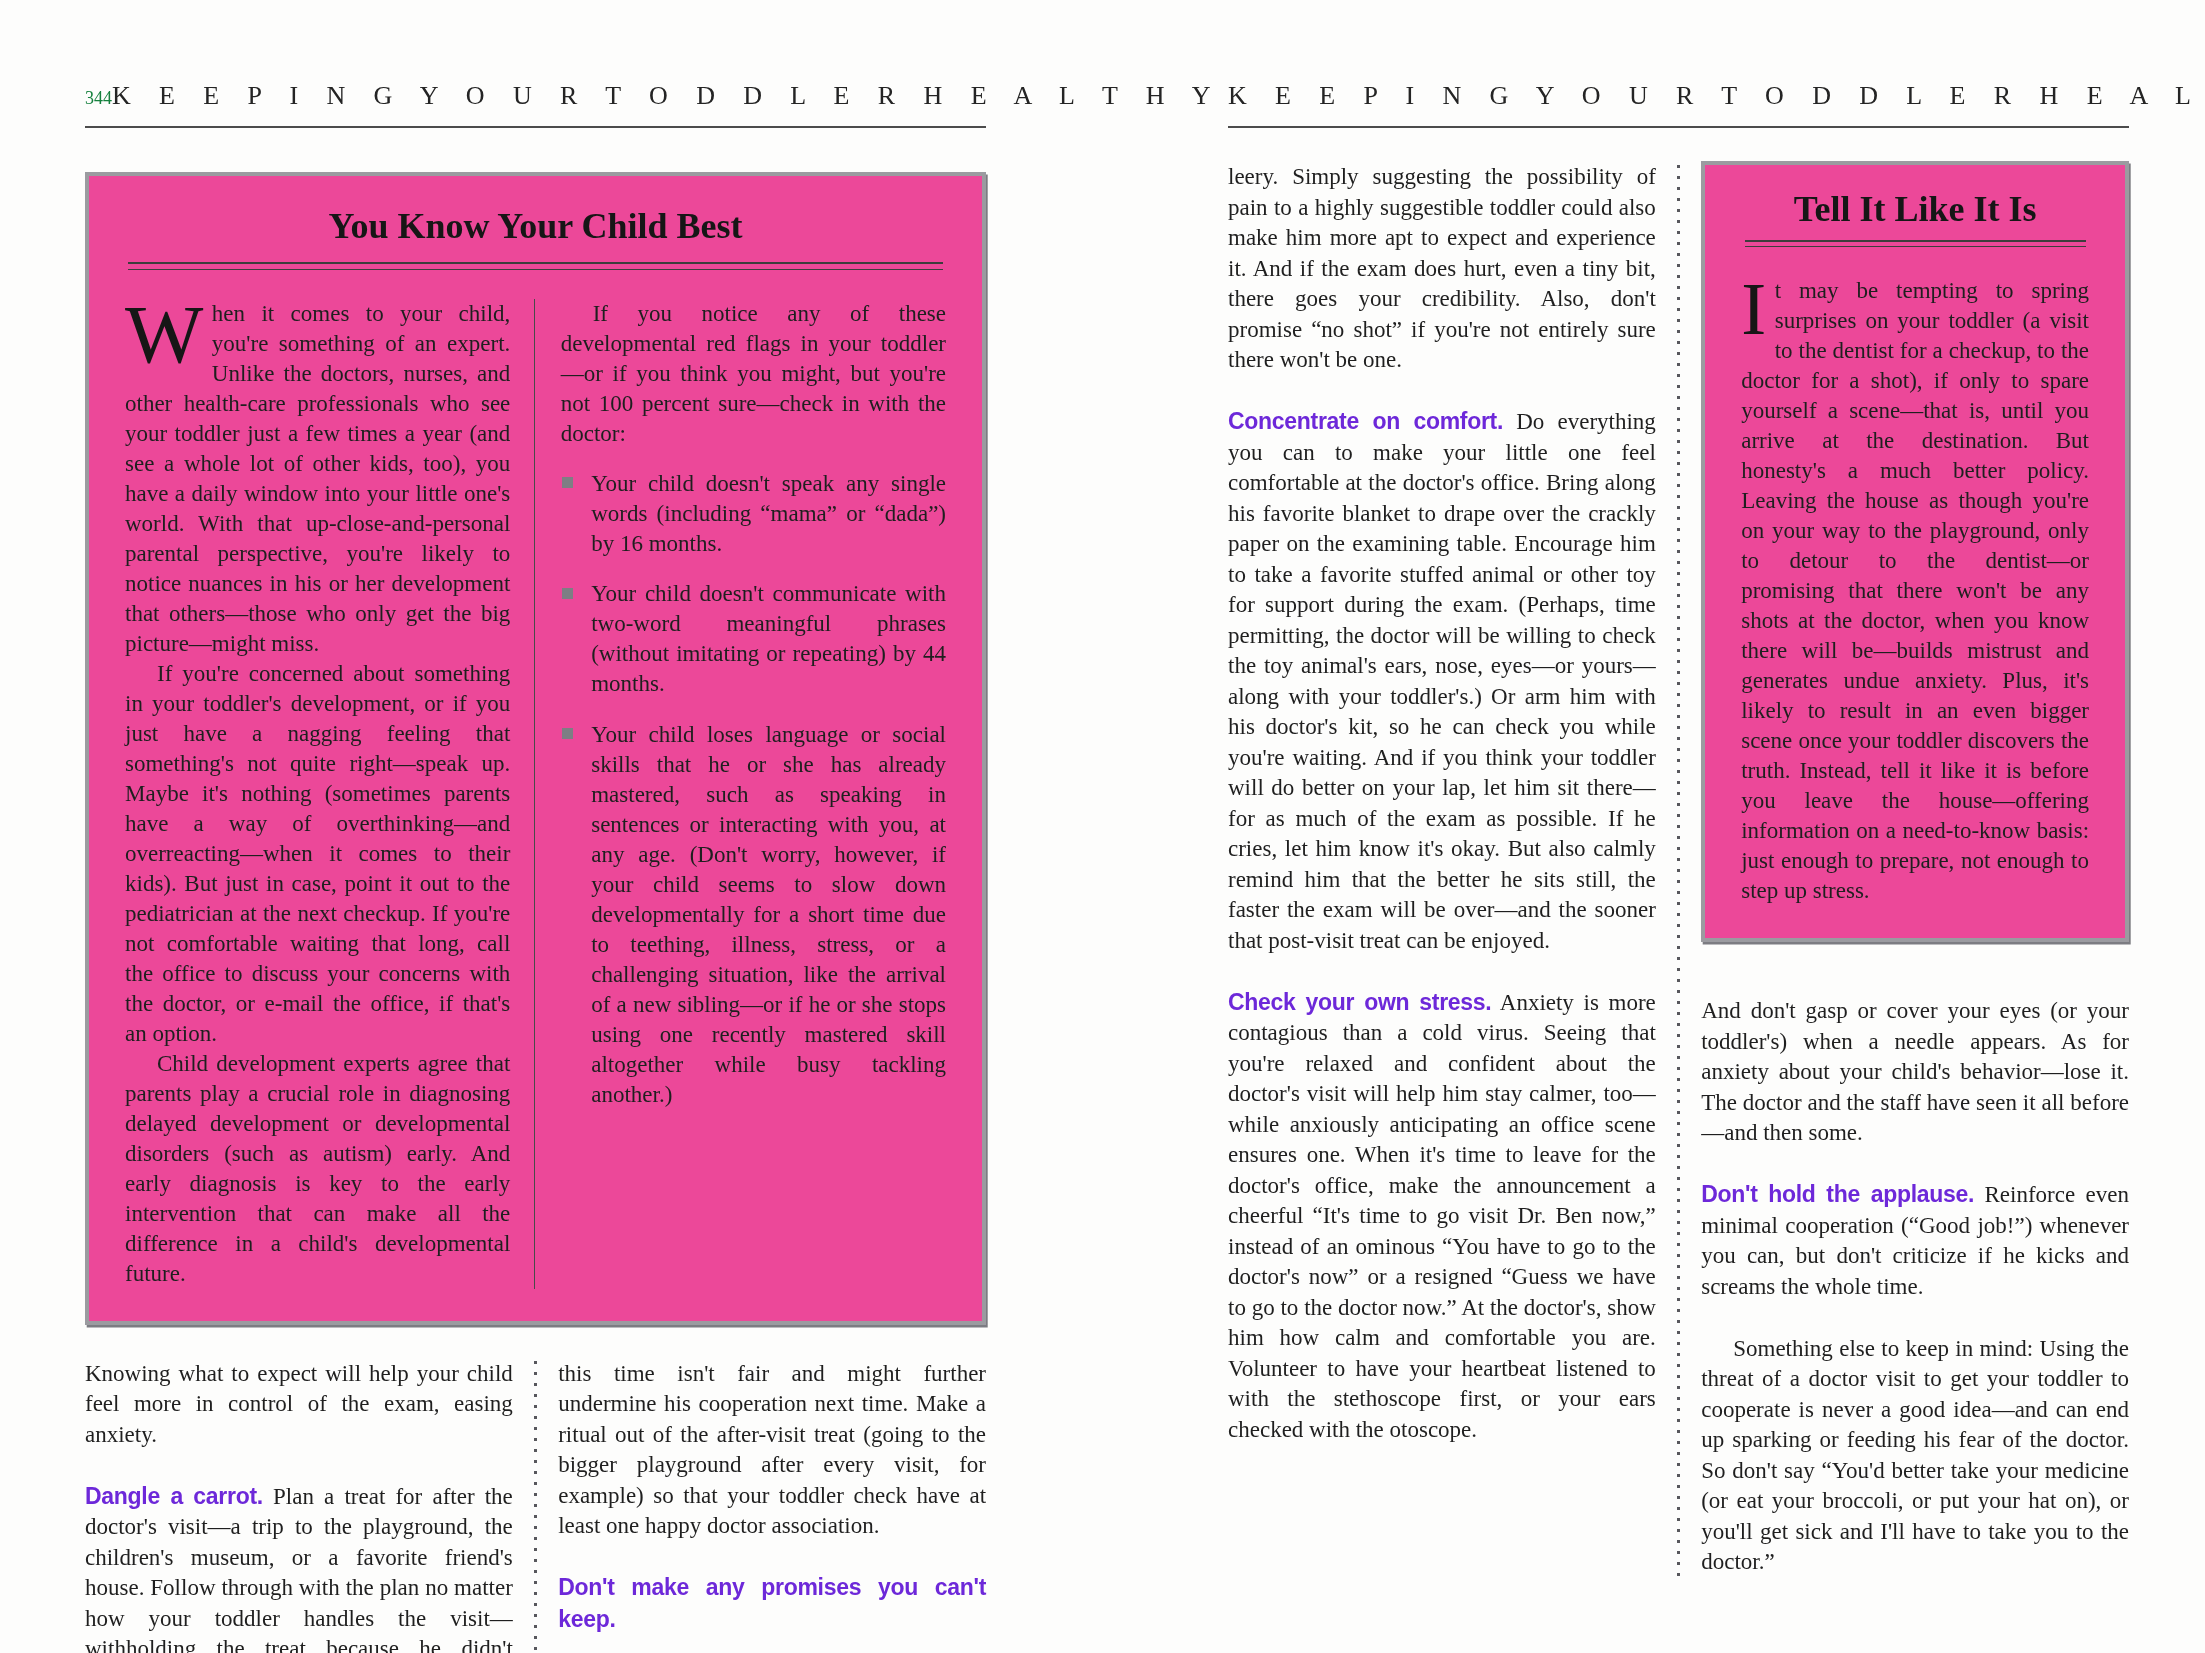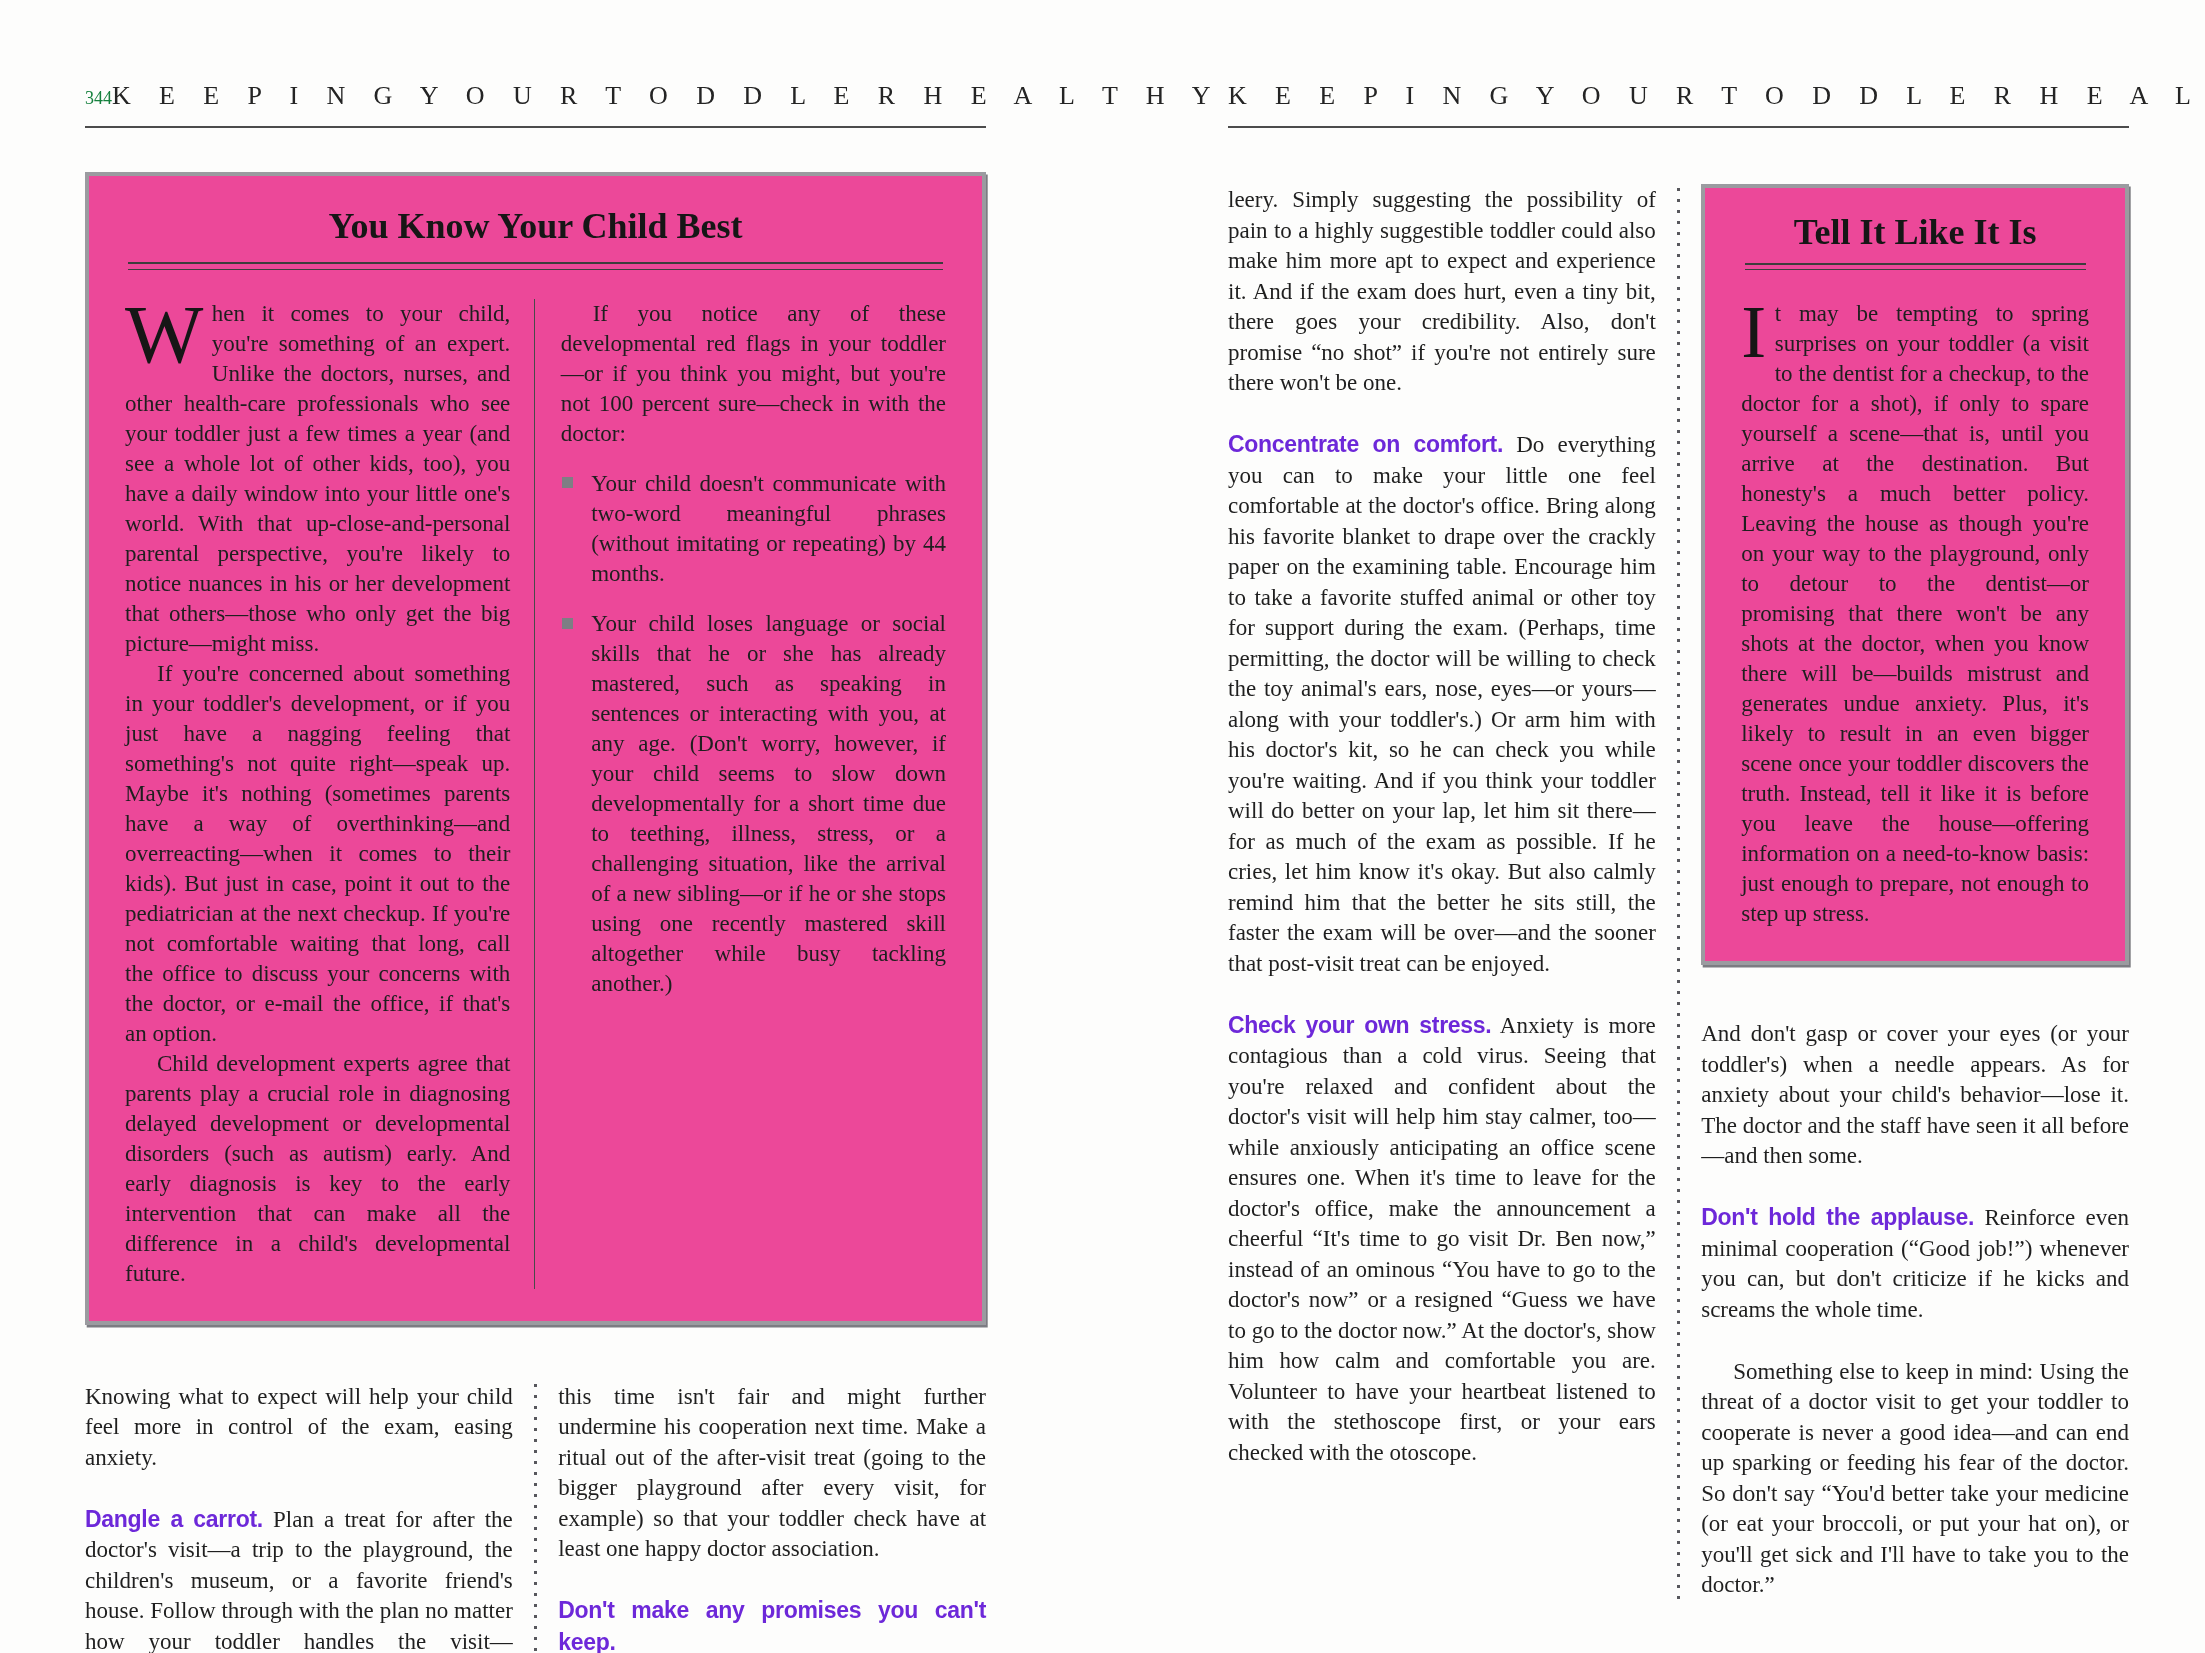--- a/index.html
+++ b/index.html
@@ -41,21 +41,21 @@
   .bcol p.ind{text-indent:32px;}
 
   .dropcap{float:left;font-size:83px;line-height:64px;padding:3.4px 8.5px 0 0;color:#161616;}
   .dropcap.small{font-size:75px;line-height:59px;}
 
   ul.flags{list-style:none;margin:20.4px 0 0;padding:0;}
   ul.flags li{position:relative;padding-left:30.5px;margin-bottom:20.4px;}
   ul.flags li::before{content:"";position:absolute;left:0.8px;top:8.5px;width:11px;height:11px;background:#7e7e84;}
 
   
-  .twocol{display:flex;margin-top:56px;}
+  .twocol{display:flex;margin-top:33px;}
   .tcol{flex:1;font-size:23px;line-height:30.5px;text-align:justify;}
   .tcol p{margin:0;}
   .tcol p + p{margin-top:30.5px;}
   .tcol p.ind{text-indent:32px;}
   .vdots{width:3.4px;background:repeating-linear-gradient(to bottom,#57575c 0 3.4px,transparent 3.4px 11px);margin:3.4px 21px 0;}
 
   .lead{font-family:"Liberation Sans",sans-serif;font-weight:700;color:#6d28d9;letter-spacing:-0.3px;}
 
   #right-panel{margin-bottom:53px;}
   #right-panel .panel-body{font-size:23px;line-height:30px;text-align:justify;}
@@ -77,20 +77,21 @@
     <div class="double-rule"></div>
     <div class="boxcols">
       <div class="bcol first">
         <p><span class="dropcap">W</span><span>hen it comes to your child, you're something of an expert. Unlike the doctors, nurses, and other health-care professionals who see your toddler just a few times a year (and see a whole lot of other kids, too), you have a daily window into your little one's world. With that up-close-and-personal parental perspective, you're likely to notice nuances in his or her development that others—those who only get the big picture—might miss.</span></p>
         <p class="ind">If you're concerned about something in your toddler's development, or if you just have a nagging feeling that something's not quite right—speak up. Maybe it's nothing (sometimes parents have a way of overthinking—and overreacting—when it comes to their kids). But just in case, point it out to the pediatrician at the next checkup. If you're not comfortable waiting that long, call the office to discuss your concerns with the doctor, or e-mail the office, if that's an option.</p>
         <p class="ind">Child development experts agree that parents play a crucial role in diagnosing delayed development or developmental disorders (such as autism) early. And early diagnosis is key to the early intervention that can make all the difference in a child's developmental future.</p>
       </div>
       <div class="bcol second">
         <p class="ind">If you notice any of these developmental red flags in your toddler—or if you think you might, but you're not 100 percent sure—check in with the doctor:</p>
         <ul class="flags">
+          <li>Your child doesn't speak any single words (including “mama” or “dada”) by 16 months.</li>
           <li>Your child doesn't communicate with two-word meaningful phrases (without imitating or repeating) by 44 months.</li>
           <li>Your child loses language or social skills that he or she has already mastered, such as speaking in sentences or interacting with you, at any age. (Don't worry, however, if your child seems to slow down developmentally for a short time due to teething, illness, stress, or a challenging situation, like the arrival of a new sibling—or if he or she stops using one recently mastered skill altogether while busy tackling another.)</li>
         </ul>
       </div>
     </div>
   </div>
 
   <div class="twocol">
     <div class="tcol">
       <p><b class="lead"></b> <span>Knowing what to expect will help your child feel more in control of the exam, easing anxiety.</span></p>

